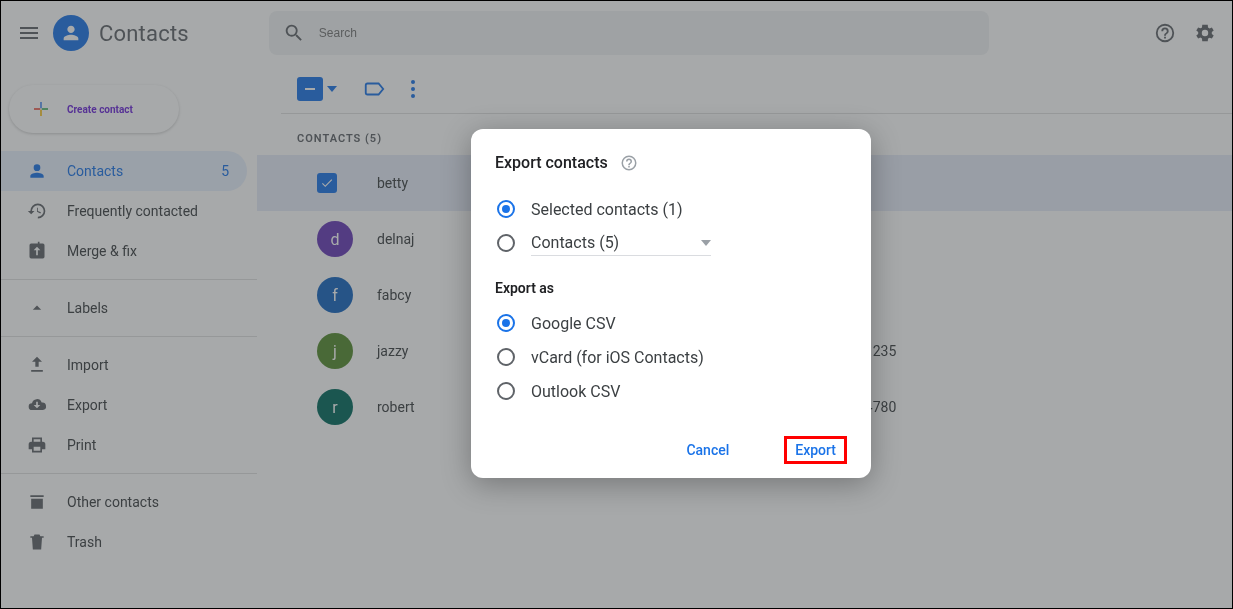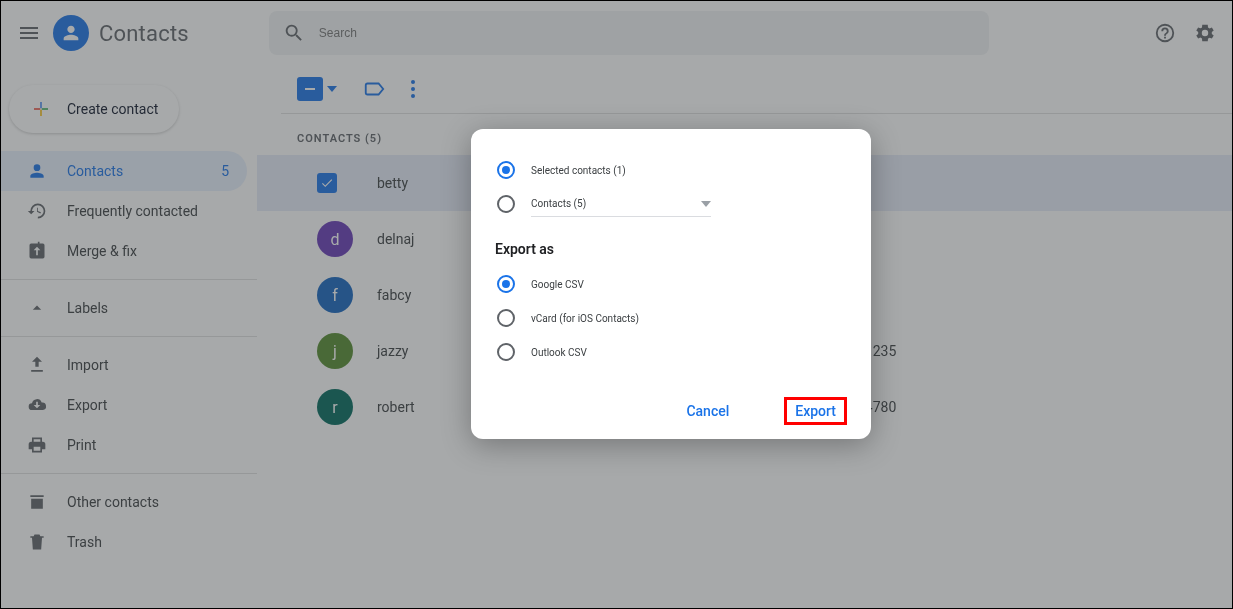--- a/index.html
+++ b/index.html
@@ -32,21 +32,21 @@
   .hicon { width:22px; height:22px; fill:#5f6368; cursor:pointer; }
 
   
   .sidebar { width: 256px; position: absolute; top: 64px; bottom:0; left:0; }
   .create-btn {
     width: 170px; height: 48px; border-radius: 28px; box-shadow: 0 1px 3px rgba(0,0,0,.2);
     display: flex; align-items: center; padding:0 18px; margin: 20px 0 18px 8px; cursor:pointer;
     background:#fff;
   }
   .plus-icon { width:28px; height:28px; margin-right:12px; }
-  .create-label { font-size:14px; color:#0f172a; font-weight:400; }
+  .create-label { font-size:10px; color:#6d28d9; font-weight:700; }
   .nav-item {
     height:40px; display:flex; align-items:center; padding:0 18px 0 26px;
     font-size:14px; color:#3c4043; cursor:pointer;
     border-top-right-radius:20px; border-bottom-right-radius:20px; margin-right:10px;
   }
   .nav-item.selected { background:#e8f0fe; color:#1a73e8; }
   .nav-item .nicon { width:20px; height:20px; margin-right:20px; fill:#5f6368; flex-shrink:0; }
   .nav-item.selected .nicon { fill:#1a73e8; }
   .nav-count { margin-left:auto; color:#1a73e8; font-size:14px;}
   .nav-divider { height:1px; background:#e0e0e0; margin:8px 0; }
@@ -83,21 +83,21 @@
   .scrim { position:absolute; inset:0; background:rgba(60,64,67,.45); }
 
   
   .dialog {
     position:absolute; width:400px; background:#fff; border-radius:12px;
     left:470px; top:128px; padding:24px 24px 14px; box-shadow:0 6px 30px rgba(0,0,0,.3);
   }
   .dtitle-row{display:flex;align-items:center;gap:12px;margin-bottom:20px;}
   .dtitle{font-size:16px; font-weight:500; color:#202124;}
   .dhelp{width:18px;height:18px;fill:#9aa0a6;}
-  .radio-row{display:flex;align-items:center;gap:16px;height:34px;font-size:10px;color:#3c4043;padding-left:2px;}
+  .radio-row{display:flex;align-items:center;gap:16px;height:34px;font-size:16px;color:#3c4043;padding-left:2px;}
   .radio{width:18px;height:18px;border:2px solid #5f6368;border-radius:50%;flex-shrink:0;position:relative;cursor:pointer;}
   .radio.sel{border-color:#1a73e8;}
   .radio.sel::after{content:"";position:absolute;inset:3px;border-radius:50%;background:#1a73e8;}
   .select-underline{border-bottom:1px solid #dadce0;flex:1;max-width:180px;height:26px;display:flex;align-items:center;justify-content:space-between;}
   .select-underline .caret2{width:0;height:0;border-left:5px solid transparent;border-right:5px solid transparent;border-top:6px solid #9aa0a6;}
   .subhead{font-size:14px;font-weight:600;color:#202124;margin:20px 0 10px;}
   .actions{display:flex;justify-content:flex-end;gap:22px;margin-top:28px;align-items:center;}
   .btn-flat{font-size:14px;color:#1a73e8;font-weight:500;cursor:pointer;padding:6px 4px;margin-left:29px;}
   .highlight-red{border:3px solid #ff0000;padding:3px 8px;}
 
@@ -259,20 +259,26 @@
   <div class="row">
     <div class="avatar teal">r</div>
     <span class="name">robert</span>
     <span class="val">14780</span>
   </div>
 </div>
 
 <div class="scrim"></div>
 
 <div class="dialog">
+  <div class="dtitle-row">
+    <span class="dtitle">Export contacts</span>
+    <svg class="dhelp" viewBox="0 0 24 24">
+        <path d="M11 18h2v-2h-2v2zm1-16a10 10 0 100 20 10 10 0 000-20zm0 18a8 8 0 110-16 8 8 0 010 16zm0-14a4 4 0 00-4 4h2a2 2 0 114 0c0 2-3 1.8-3 5h2c0-2.2 3-2.5 3-5a4 4 0 00-4-4z"></path>
+      </svg>
+  </div>
 
   <div class="radio-row">
     <div class="radio sel"></div>
     <span>Selected contacts (1)</span>
   </div>
   <div class="radio-row">
     <div class="radio"></div>
     <div class="select-underline">
       <span>Contacts (5)</span>
       <span class="caret2"></span>

